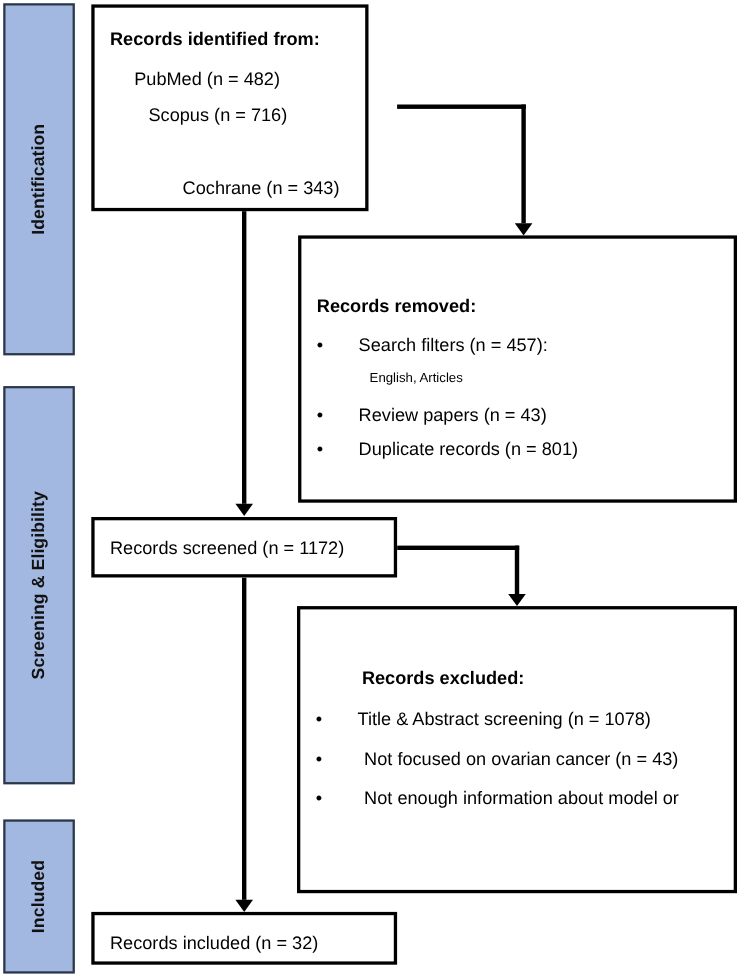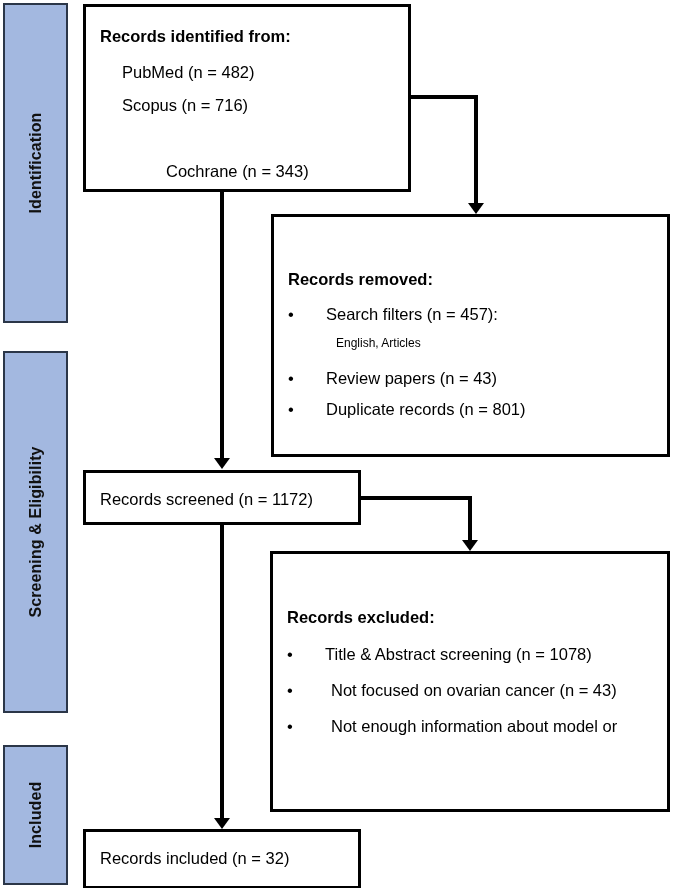--- a/index.html
+++ b/index.html
@@ -111,28 +111,28 @@
   <div class="conn-v" style="left:220px; top:191px; width:4px; height:267px;"></div>
   <div class="arrow-down" style="left:214px; top:458px;"></div>
 
   <div class="conn-h" style="left:361px; top:496px; width:111px; height:4px;"></div>
   <div class="conn-v" style="left:468px; top:496px; width:4px; height:44px;"></div>
   <div class="arrow-down" style="left:462px; top:540px;"></div>
 
   <div class="conn-v" style="left:220px; top:525px; width:4px; height:293px;"></div>
   <div class="arrow-down" style="left:214px; top:818px;"></div>
 
-  <div class="flow-box" style="left:83px; top:4px; width:328px; height:188px;">
+  <div class="flow-box" style="left:83px; top:4px; width:252px; height:188px;">
     <div class="box-inner" style="top:21px;">
       <div class="line bold">Records identified from:</div>
     </div>
     <div class="box-inner" style="top:57px;">
       <div class="line indent">PubMed (n = 482)</div>
     </div>
-    <div class="box-inner" style="top:90px;">
+    <div class="box-inner" style="top:90px;margin-left:13px;">
       <div class="line indent">Scopus (n = 716)</div>
     </div>
     <div class="box-inner" style="top:156px;margin-left:44px;">
       <div class="line indent">Cochrane (n = 343)</div>
     </div>
   </div>
 
   <div class="flow-box" style="left:271px; top:214px; width:399px; height:243px;">
     <div class="box-inner" style="top:54px;">
       <div class="line bold">Records removed:</div>
@@ -163,21 +163,21 @@
     </div>
   </div>
 
   <div class="flow-box" style="left:83px; top:470px; width:278px; height:55px;">
     <div class="box-inner" style="top:18px;">
       <div class="line">Records screened (n = 1172)</div>
     </div>
   </div>
 
   <div class="flow-box" style="left:270px; top:551px; width:400px; height:261px;">
-    <div class="box-inner" style="top:55px;">
+    <div class="box-inner" style="top:55px;margin-left:42px;">
       <div class="line bold">Records excluded:</div>
     </div>
 
     <div class="box-inner" style="top:91px;">
       <div class="bullet-row">
         <span class="bullet-dot">•</span>
         <span class="bullet-text">Title &amp; Abstract screening (n = 1078)</span>
       </div>
     </div>
 
@@ -190,19 +190,19 @@
 
     <div class="box-inner" style="top:163px;">
       <div class="bullet-row">
         <span class="bullet-dot">•</span>
         <span class="bullet-text wide">Not enough information about model or</span>
       </div>
     </div>
 
   </div>
 
-  <div class="flow-box" style="left:83px; top:829px; width:278px; height:60px;">
+  <div class="flow-box" style="left:83px; top:829px; width:278px; height:48px;">
     <div class="box-inner" style="top:18px;">
       <div class="line">Records included (n = 32)</div>
     </div>
   </div>
 
 </div>
 
 </body></html>

